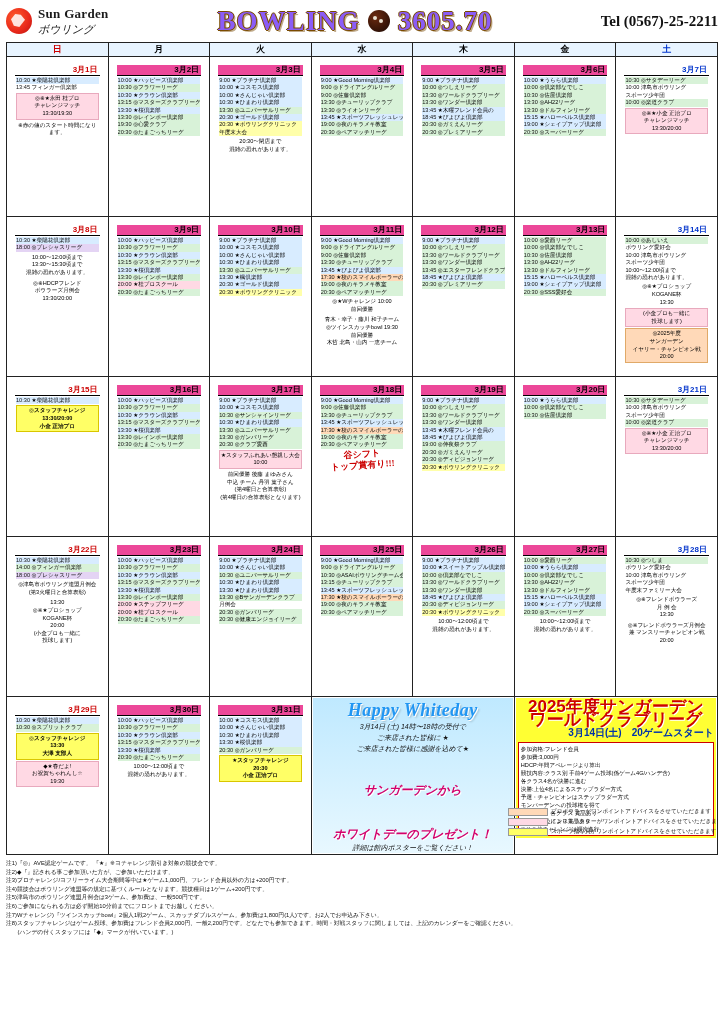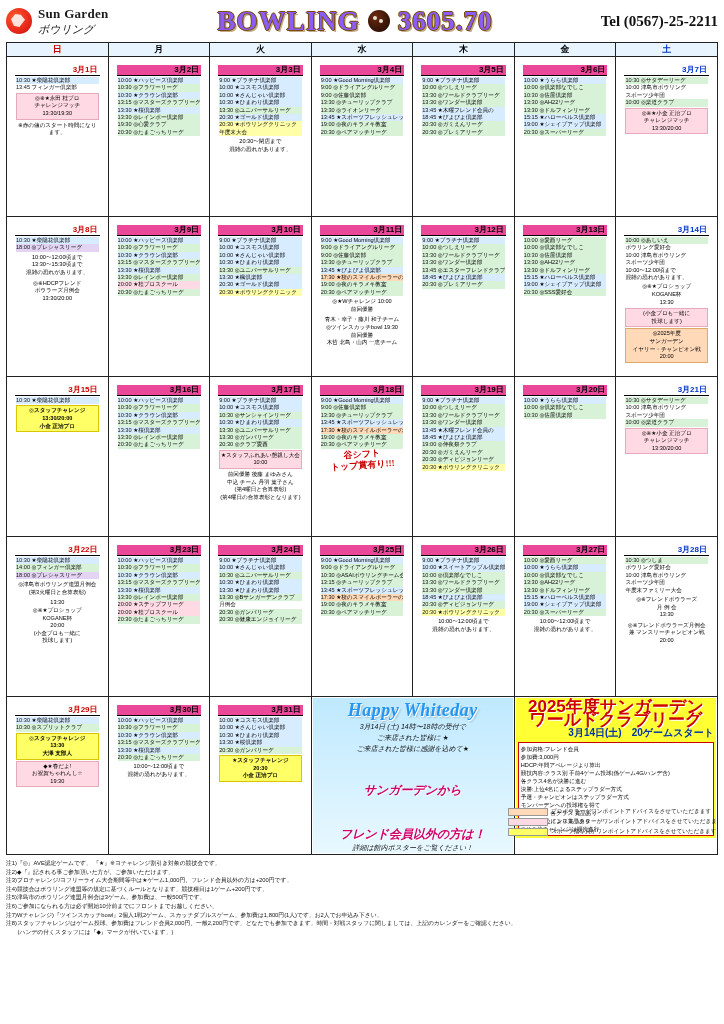--- a/index.html
+++ b/index.html
@@ -643,21 +643,21 @@
             </div>
             <div class="notebox nb-y">★スタッフチャレンジ<br>20:30<br>小金 正治プロ</div>
           </td>
           <td colspan="2">
             <div class="promo-white">
               <div class="hw-title">Happy Whiteday</div>
               <div class="line">3月14日 (土) 14時〜18時の受付で</div>
               <div class="line">ご来店された皆様に ★</div>
               <div class="line">ご来店された皆様に感謝を込めて★</div>
               <div class="big-red">サンガーデンから</div>
-              <div class="big-red">フレンド会員以外の方は！</div>
+              <div class="big-red">ホワイトデーのプレゼント！</div>
               <div class="line">詳細は館内ポスターをご覧ください！</div>
             </div>
           </td>
           <td colspan="2">
             <div class="promo-yellow">
               <div class="py-head">2025年度サンガーデン</div>
               <div class="py-head">ワールドクラブリーグ</div>
               <div class="py-sub">3月14日(土)　20ゲームスタート</div>
               <div class="py-body">
                 <div>参加資格:フレンド会員</div>

